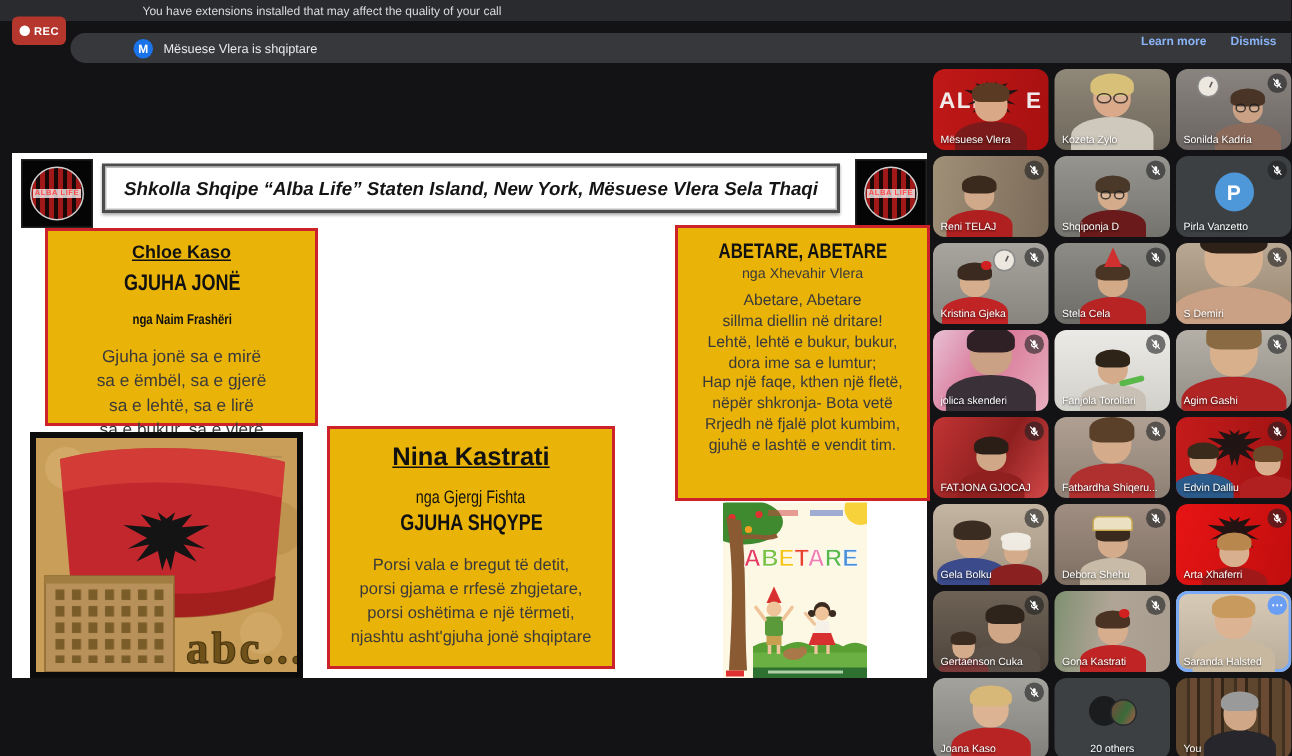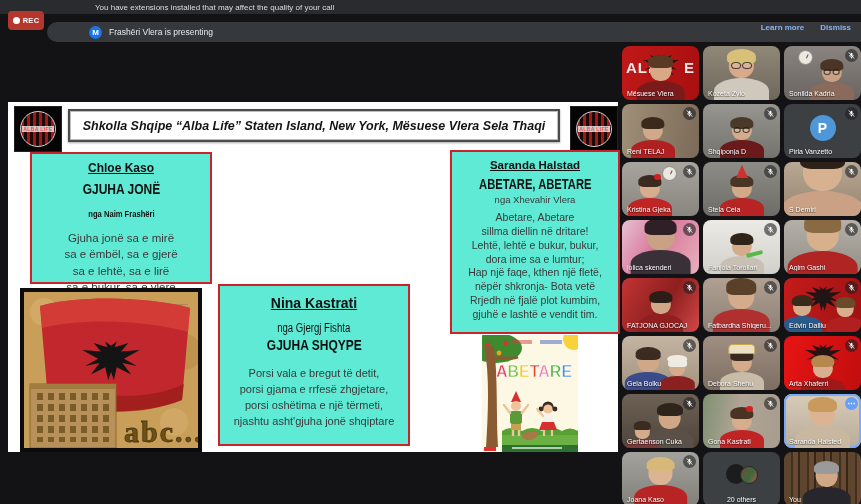--- a/index.html
+++ b/index.html
@@ -32,33 +32,33 @@
   .logo-circle{width:34px;height:34px;border-radius:50%;
     background:repeating-linear-gradient(90deg,#a01818 0 3px,#180808 3px 6px);
     border:1px solid #cfcfcf;display:flex;align-items:center;justify-content:center;overflow:hidden;}
   .logo-circle span{font-size:5px;font-weight:bold;color:#ff4a4a;background:rgba(255,255,255,.75);
     padding:0 1px;letter-spacing:.4px;}
   .title-box{position:absolute;left:60px;top:7px;width:488px;height:29px;background:#fff;
     border:2px solid #4c4c4c;box-shadow:inset 0 0 0 1px #bdbdbd,0 1px 2px rgba(0,0,0,.35);
     display:flex;align-items:center;justify-content:center;}
   .title-box span{font-size:12.5px;font-weight:bold;font-style:italic;color:#141414;white-space:nowrap;}
 
-  .poem-box{position:absolute;background:#5eead4;border:2px solid #cc2229;text-align:center;color:#2e2e2e;}
+  .poem-box{position:absolute;background:#eab308;border:2px solid #cc2229;text-align:center;color:#2e2e2e;}
   .poem-box .student{font-weight:bold;text-decoration:underline;color:#111;}
   .cond{display:inline-block;transform:scaleX(.8);transform-origin:50% 50%;white-space:nowrap;font-weight:bold;color:#111;}
   .poem-lines{white-space:pre-line;color:#3a3a3a;}
 
   .box-chloe{left:22px;top:50px;width:182px;height:132px;padding-top:7px;box-sizing:border-box;}
   .box-chloe .student{font-size:12px;margin-bottom:5px;}
   .box-chloe .poem-title{font-size:15px;margin-bottom:6px;}
   .box-chloe .poem-author{font-size:9.5px;margin-bottom:7px;}
   .box-chloe .poem-lines{font-size:11.5px;line-height:1.42;}
 
   .box-nina{left:210px;top:182px;width:192px;height:162px;padding-top:9px;box-sizing:border-box;}
-  .box-nina .student{font-size:14px;margin-bottom:7px;}
+  .box-nina .student{font-size:17px;margin-bottom:7px;}
   .box-nina .poem-title{font-size:15px;margin-bottom:7px;}
   .box-nina .poem-lines{font-size:11px;line-height:1.45;}
 
   .box-saranda{left:442px;top:48px;width:170px;height:184px;padding-top:7px;box-sizing:border-box;}
   .box-saranda .student{font-size:11.5px;margin-bottom:4px;}
   .box-saranda .poem-title{font-size:14px;margin-bottom:2px;}
   .box-saranda .poem-author{font-size:9.5px;font-weight:normal;margin-bottom:6px;}
   .box-saranda .poem-lines{font-size:10.5px;line-height:1.32;}
 
   .scroll-wrap{position:absolute;left:229px;top:36px;width:148px;height:150px;}
@@ -136,21 +136,21 @@
   </span>
 </div>
 
 <div class="rec-badge">
   <span class="rec-dot"></span>
   <span class="rec-label">REC</span>
 </div>
 
 <div class="presenting-bar">
   <span class="presenting-avatar">M</span>
-  <span class="presenting-text">Frashëri Vlera is presenting</span>
+  <span class="presenting-text">Mësuese Vlera is shqiptare</span>
 </div>
 
 <div class="slide">
   <div class="logo left">
     <div class="logo-circle">
         <span>ALBA LIFE</span>
       </div>
   </div>
   <div class="title-box">
     <span>Shkolla Shqipe “Alba Life” Staten Island, New York, Mësuese Vlera Sela Thaqi</span>
@@ -166,21 +166,20 @@
     <div><span class="cond poem-title" style="font-size:15px">GJUHA JONË</span></div>
     <div><span class="cond poem-author" style="font-size:9.5px">nga Naim Frashëri</span></div>
     <div class="poem-lines" style="font-size:11.5px;line-height:1.42;margin-top:4px">Gjuha jonë sa e mirë
 sa e ëmbël, sa e gjerë
 sa e lehtë, sa e lirë
 sa e bukur, sa e vlerë</div>
   </div>
 
 
   <div class="poem-box box-saranda">
-    <div class="student">Saranda Halstad</div>
     <div><span class="cond poem-title" style="font-size:14px">ABETARE, ABETARE</span></div>
     <div class="poem-author" style="font-size:9.5px;color:#3a3a3a">nga  Xhevahir Vlera</div>
     <div class="poem-lines" style="font-size:10.5px;line-height:1.32;margin-top:5px">Abetare, Abetare
 sillma diellin në dritare!
 Lehtë, lehtë e bukur, bukur,
 dora ime sa e lumtur;
 Hap një faqe, kthen një fletë,
 nëpër shkronja- Bota vetë
 Rrjedh në fjalë plot kumbim,
 gjuhë e lashtë e vendit tim.</div>

